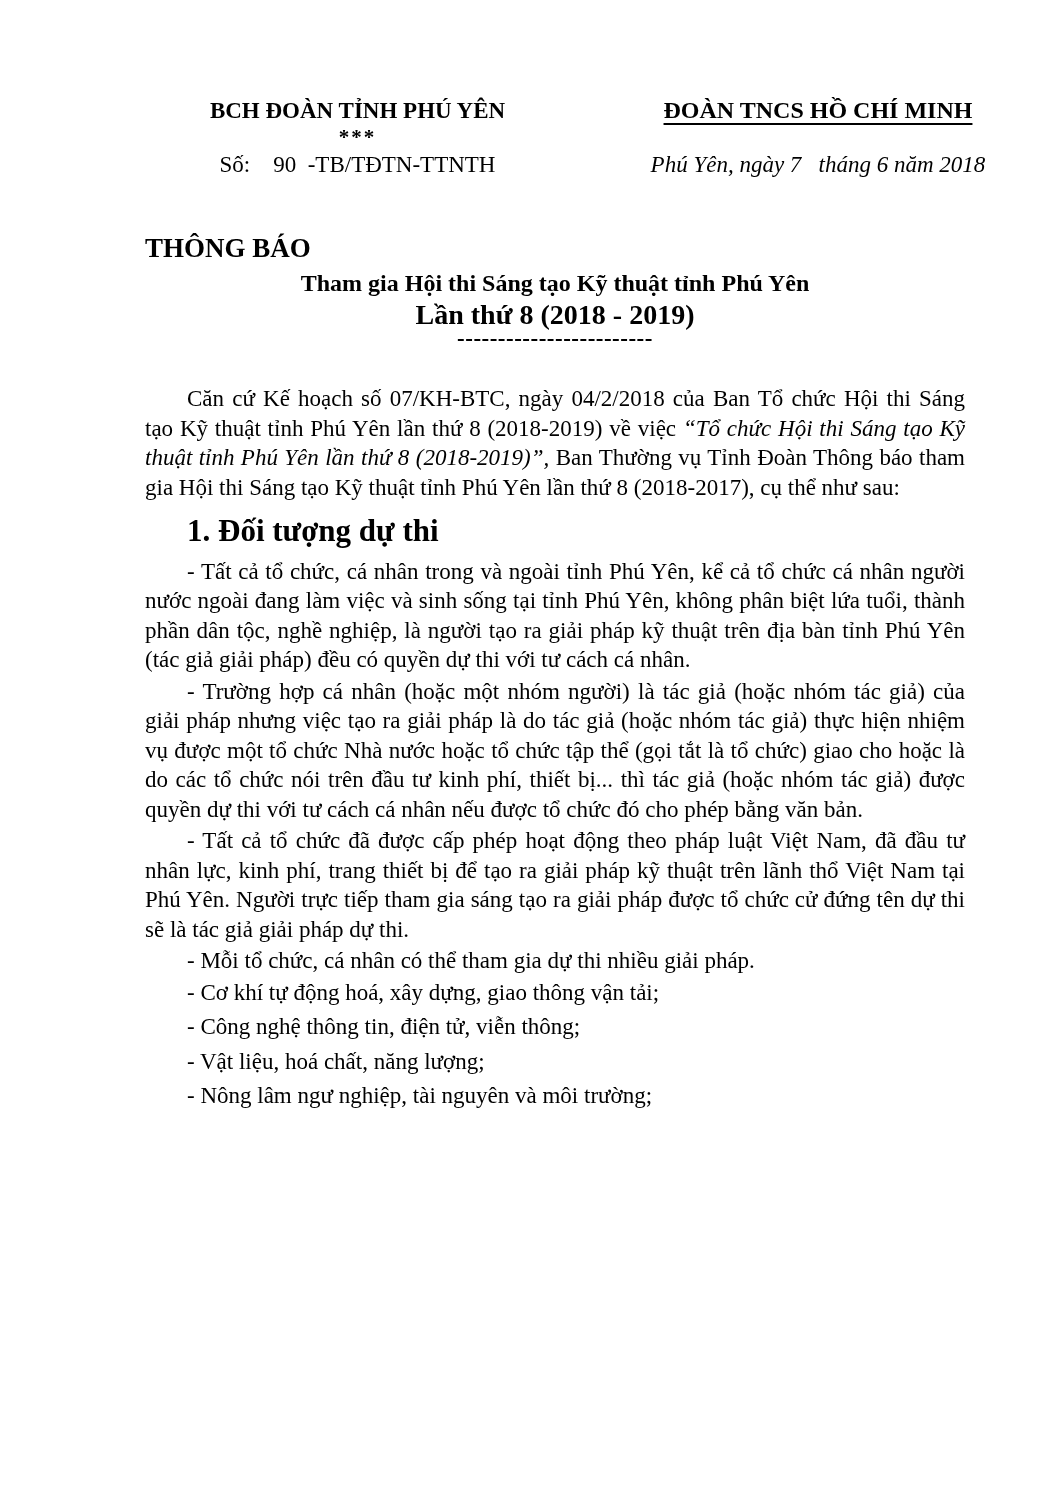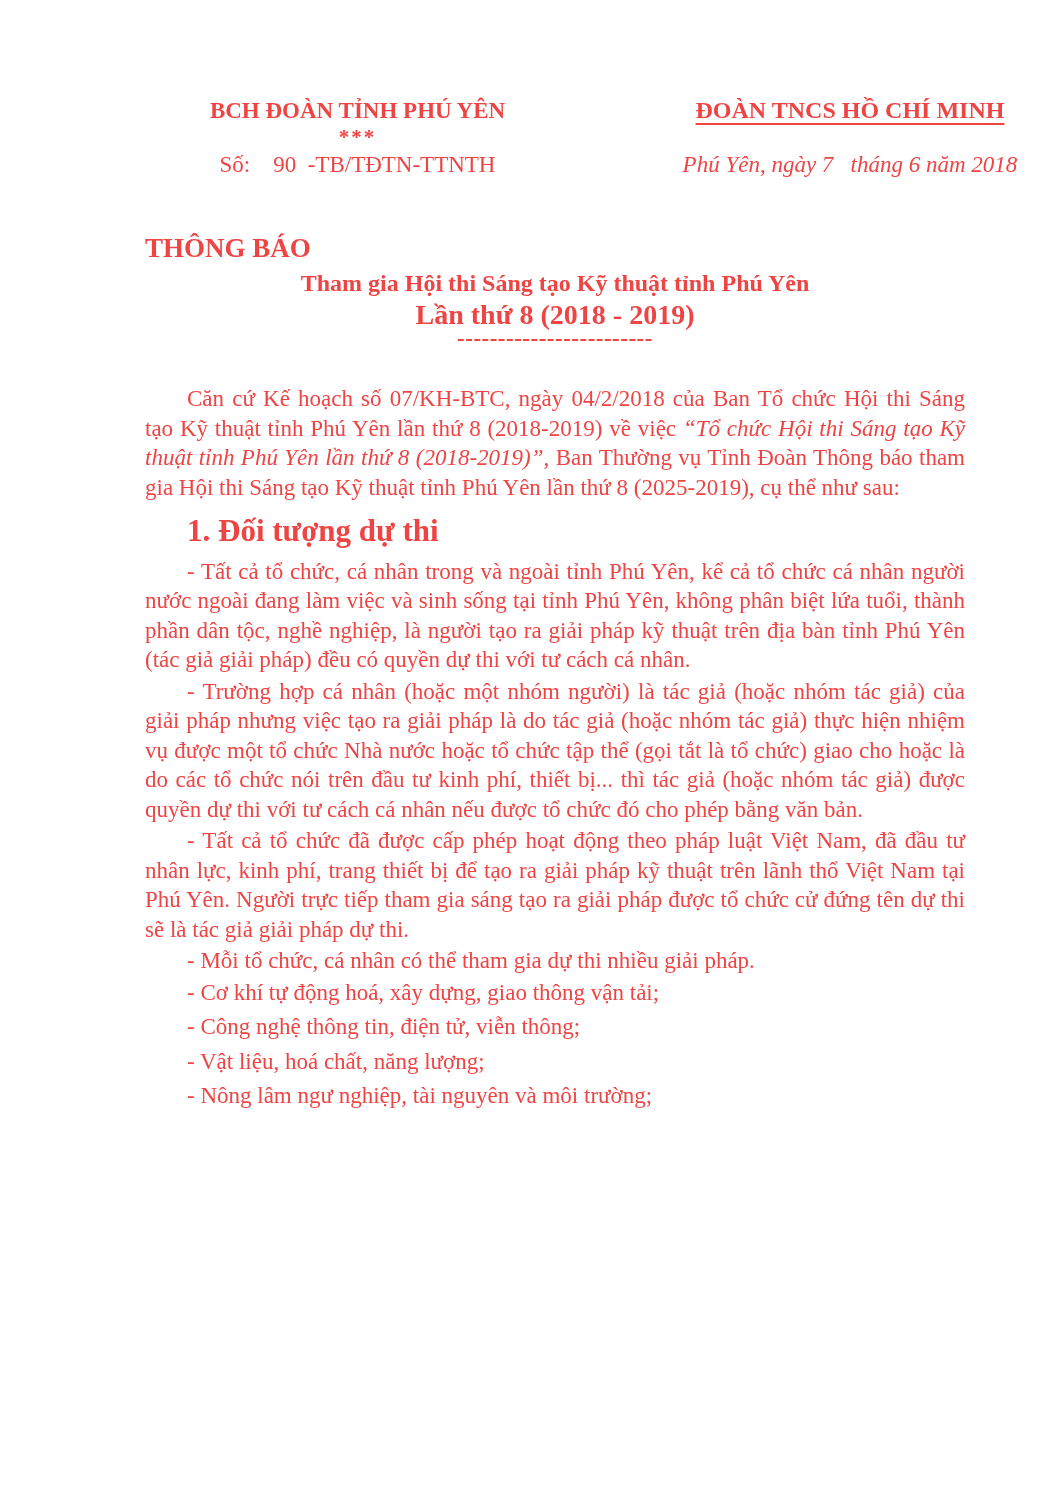--- a/index.html
+++ b/index.html
@@ -1,39 +1,39 @@
 <!DOCTYPE html>
 <html><head>
 <meta charset="utf-8">
 <style>
   html, body { margin: 0; padding: 0; background: #e8e8e8; }
   .page {
     width: 1060px;
     height: 1500px;
     margin: 0 auto;
     background: #ffffff;
-    color: #ef4444;
+    color: #000000;
     font-family: "Liberation Serif", "DejaVu Serif", serif;
     position: relative;
     box-sizing: border-box;
     padding: 230px 95px 0 145px;
     overflow: hidden;
   }
 
   
   .header-left {
     position: absolute; left: 175px; top: 96px; width: 365px;
     text-align: center;
   }
   .org-left { font-weight: bold; font-size: 23px; line-height: 29px; white-space: pre; }
   .stars { font-weight: bold; font-size: 21px; line-height: 25px; letter-spacing: 2px; }
   .doc-number { font-size: 23px; line-height: 30px; white-space: pre; }
 
   .header-right {
-    position: absolute; left: 660px; top: 96px; width: 380px;
+    position: absolute; left: 628px; top: 96px; width: 380px;
     text-align: center;
   }
   .org-right {
     font-weight: bold; font-size: 24px; line-height: 29px; white-space: pre;
     text-decoration: underline; text-underline-offset: 5px; text-decoration-thickness: 2px;
   }
   .date-line { font-style: italic; font-size: 23px; line-height: 30px; margin-top: 25px; white-space: pre; }
 
   
   .title-main { text-align: left; font-weight: bold; font-size: 27px; line-height: 37px; }
@@ -71,21 +71,21 @@
 
   <div class="title-block">
     <div class="title-main">THÔNG BÁO</div>
     <div class="title-sub">Tham gia Hội thi Sáng tạo Kỹ thuật tỉnh Phú Yên</div>
     <div class="title-ed">Lần thứ 8 (2018 - 2019)</div>
     <div class="title-sep">------------------------</div>
   </div>
 
   <div class="body">
 
-    <p class="intro"><span>Căn cứ Kế hoạch số 07/KH-BTC, ngày 04/2/2018 của Ban Tổ chức Hội thi Sáng tạo Kỹ thuật tỉnh Phú Yên lần thứ 8 (2018-2019) về việc </span><span class="it">“Tổ chức Hội thi Sáng tạo Kỹ thuật tỉnh Phú Yên lần thứ 8 (2018-2019)”,</span><span> Ban Thường vụ Tỉnh Đoàn Thông báo tham gia Hội thi Sáng tạo Kỹ thuật tỉnh Phú Yên lần thứ 8 (2025-2019), cụ thể như sau:</span></p>
+    <p class="intro"><span>Căn cứ Kế hoạch số 07/KH-BTC, ngày 04/2/2018 của Ban Tổ chức Hội thi Sáng tạo Kỹ thuật tỉnh Phú Yên lần thứ 8 (2018-2019) về việc </span><span class="it">“Tổ chức Hội thi Sáng tạo Kỹ thuật tỉnh Phú Yên lần thứ 8 (2018-2019)”,</span><span> Ban Thường vụ Tỉnh Đoàn Thông báo tham gia Hội thi Sáng tạo Kỹ thuật tỉnh Phú Yên lần thứ 8 (2018-2017), cụ thể như sau:</span></p>
 
     <div class="sec-heading">1. Đối tượng dự thi</div>
 
     <p>- Tất cả tổ chức, cá nhân trong và ngoài tỉnh Phú Yên, kể cả tổ chức cá nhân người nước ngoài đang làm việc và sinh sống tại tỉnh Phú Yên, không phân biệt lứa tuổi, thành phần dân tộc, nghề nghiệp, là người tạo ra giải pháp kỹ thuật trên địa bàn tỉnh Phú Yên (tác giả giải pháp) đều có quyền dự thi với tư cách cá nhân.</p>
     <p>- Trường hợp cá nhân (hoặc một nhóm người) là tác giả (hoặc nhóm tác giả) của giải pháp nhưng việc tạo ra giải pháp là do tác giả (hoặc nhóm tác giả) thực hiện nhiệm vụ được một tổ chức Nhà nước hoặc tổ chức tập thể (gọi tắt là tổ chức) giao cho hoặc là do các tổ chức nói trên đầu tư kinh phí, thiết bị... thì tác giả (hoặc nhóm tác giả) được quyền dự thi với tư cách cá nhân nếu được tổ chức đó cho phép bằng văn bản.</p>
     <p>- Tất cả tổ chức đã được cấp phép hoạt động theo pháp luật Việt Nam, đã đầu tư nhân lực, kinh phí, trang thiết bị để tạo ra giải pháp kỹ thuật trên lãnh thổ Việt Nam tại Phú Yên. Người trực tiếp tham gia sáng tạo ra giải pháp được tổ chức cử đứng tên dự thi sẽ là tác giả giải pháp dự thi.</p>
     <p>- Mỗi tổ chức, cá nhân có thể tham gia dự thi nhiều giải pháp.</p>
 
 
 

